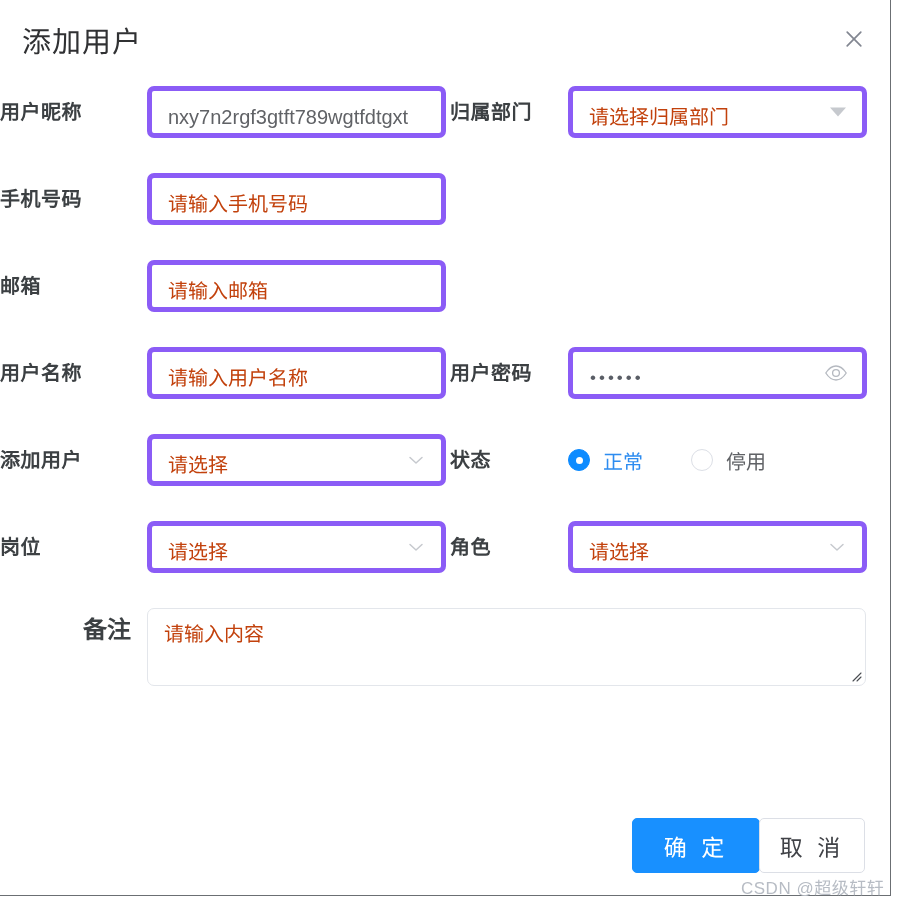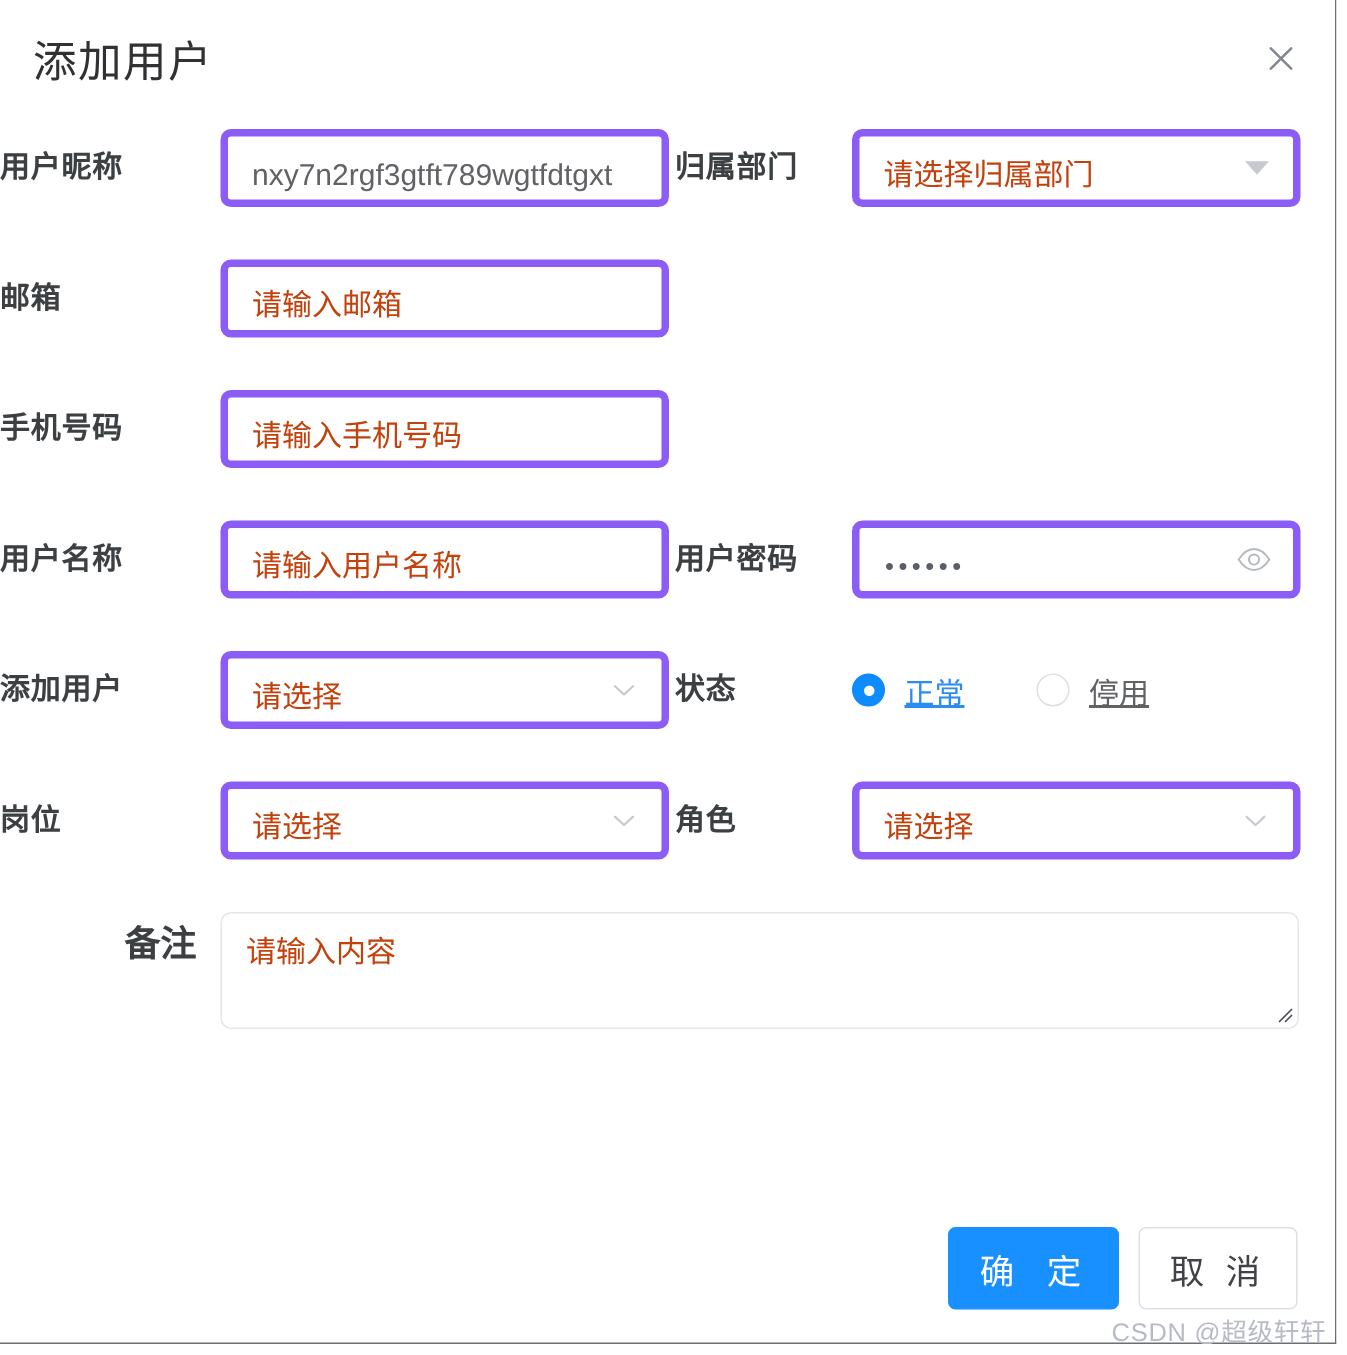--- a/index.html
+++ b/index.html
@@ -230,21 +230,20 @@
     height: 7px;
     margin: -3.5px 0 0 -3.5px;
     border-radius: 50%;
     background: #ffffff;
   }
   .radio-label {
     margin-left: 13px;
     font-size: 20px;
     color: #606266;
     white-space: nowrap;
-    text-decoration: underline;
   }
   .radio-item.on .radio-label { color: #2d8cf0; }
 
   
   .row-textarea {
     position: relative;
     height: 115px;
   }
   .ta-label {
     position: absolute;
@@ -303,25 +302,24 @@
     font-size: 23px;
     letter-spacing: 4px;
     display: flex;
     align-items: center;
     justify-content: center;
     cursor: pointer;
     white-space: nowrap;
   }
   .btn-primary {
     left: 632px;
-    width: 114px;
+    width: 128px;
     background: #1890ff;
     color: #ffffff;
     border: 1px solid #1890ff;
-    font-family: Liberation Mono, monospace;
   }
   .btn-default {
     left: 759px;
     width: 106px;
     background: #ffffff;
     color: #404247;
     border: 1px solid #dcdfe6;
   }
 
   .watermark {
@@ -363,32 +361,32 @@
           <div class="lbl">归属部门</div>
           <div class="ctrl">
             <div class="txt ph">请选择归属部门</div>
             <span class="tri-arrow"></span>
           </div>
         </div>
       </div>
 
       <div class="row">
         <div class="field left">
-          <div class="lbl">邮箱</div>
-          <div class="ctrl">
-            <div class="txt ph full">请输入邮箱</div>
-          </div>
-        </div>
-      </div>
-
-      <div class="row">
-        <div class="field left">
           <div class="lbl">手机号码</div>
           <div class="ctrl wide-phone">
             <div class="txt ph full">请输入手机号码</div>
+          </div>
+        </div>
+      </div>
+
+      <div class="row">
+        <div class="field left">
+          <div class="lbl">邮箱</div>
+          <div class="ctrl">
+            <div class="txt ph full">请输入邮箱</div>
           </div>
         </div>
       </div>
 
       <div class="row">
         <div class="field left">
           <div class="lbl">用户名称</div>
           <div class="ctrl">
             <div class="txt ph full">请输入用户名称</div>
           </div>

